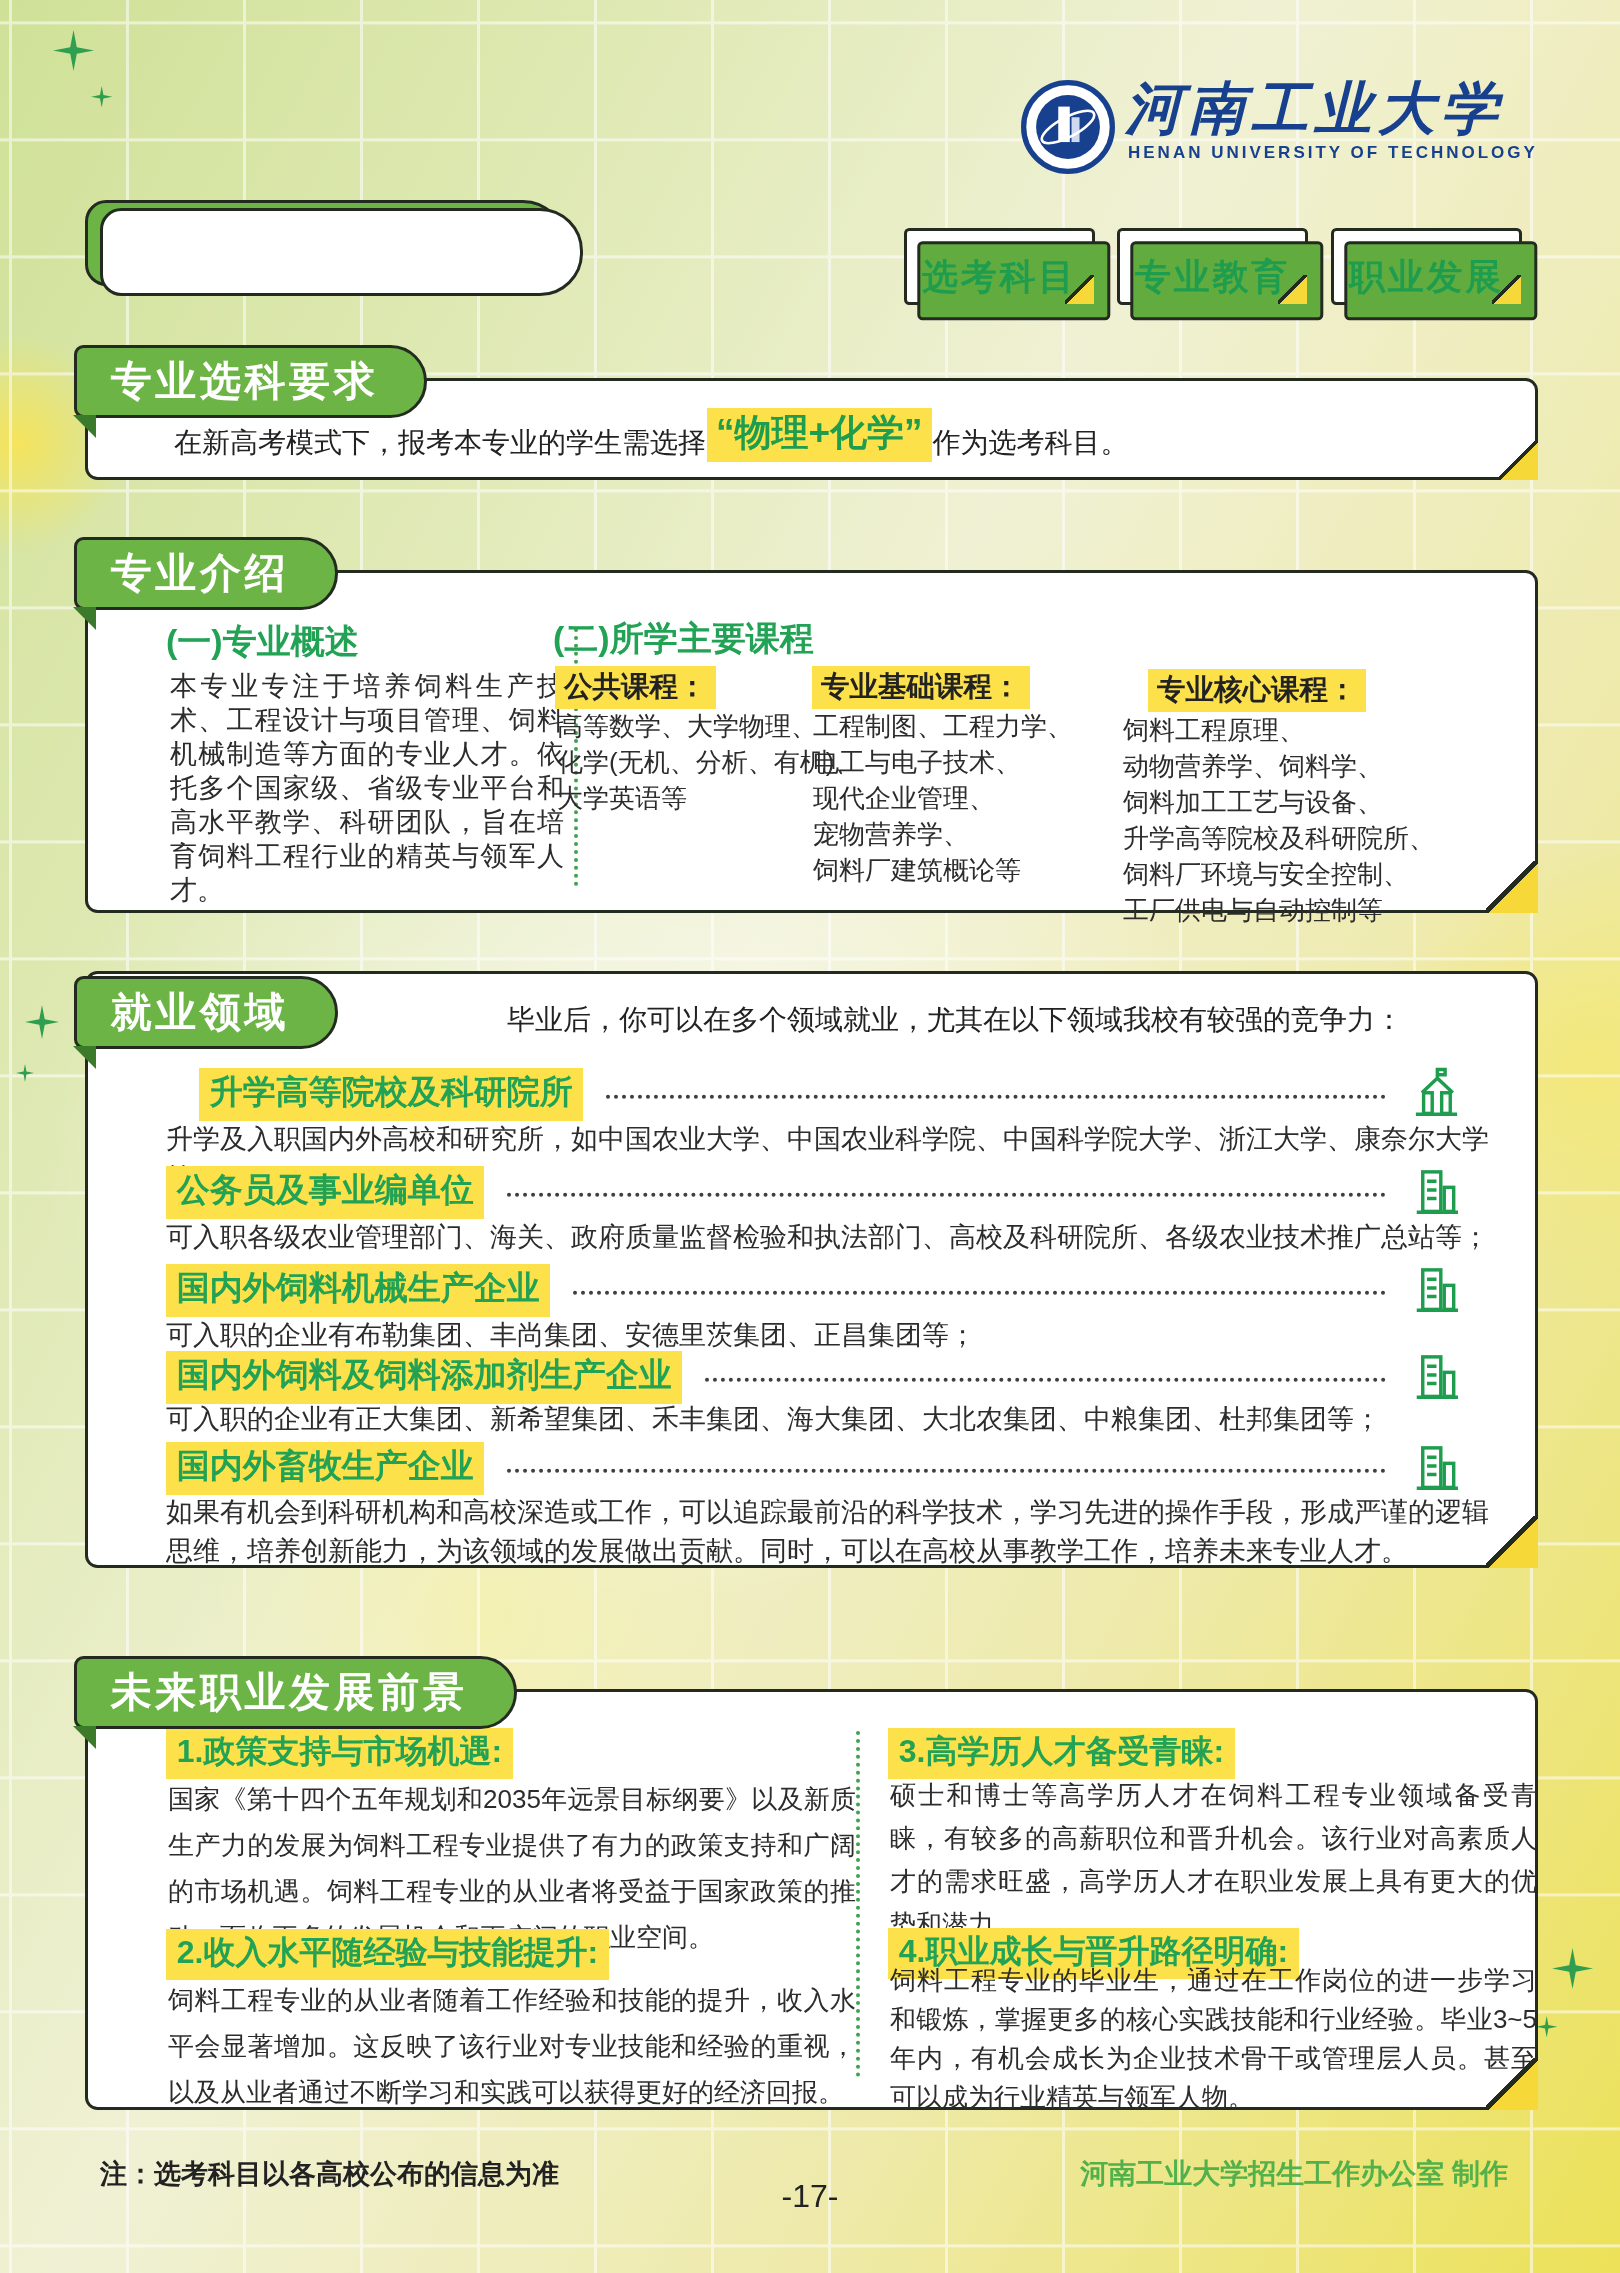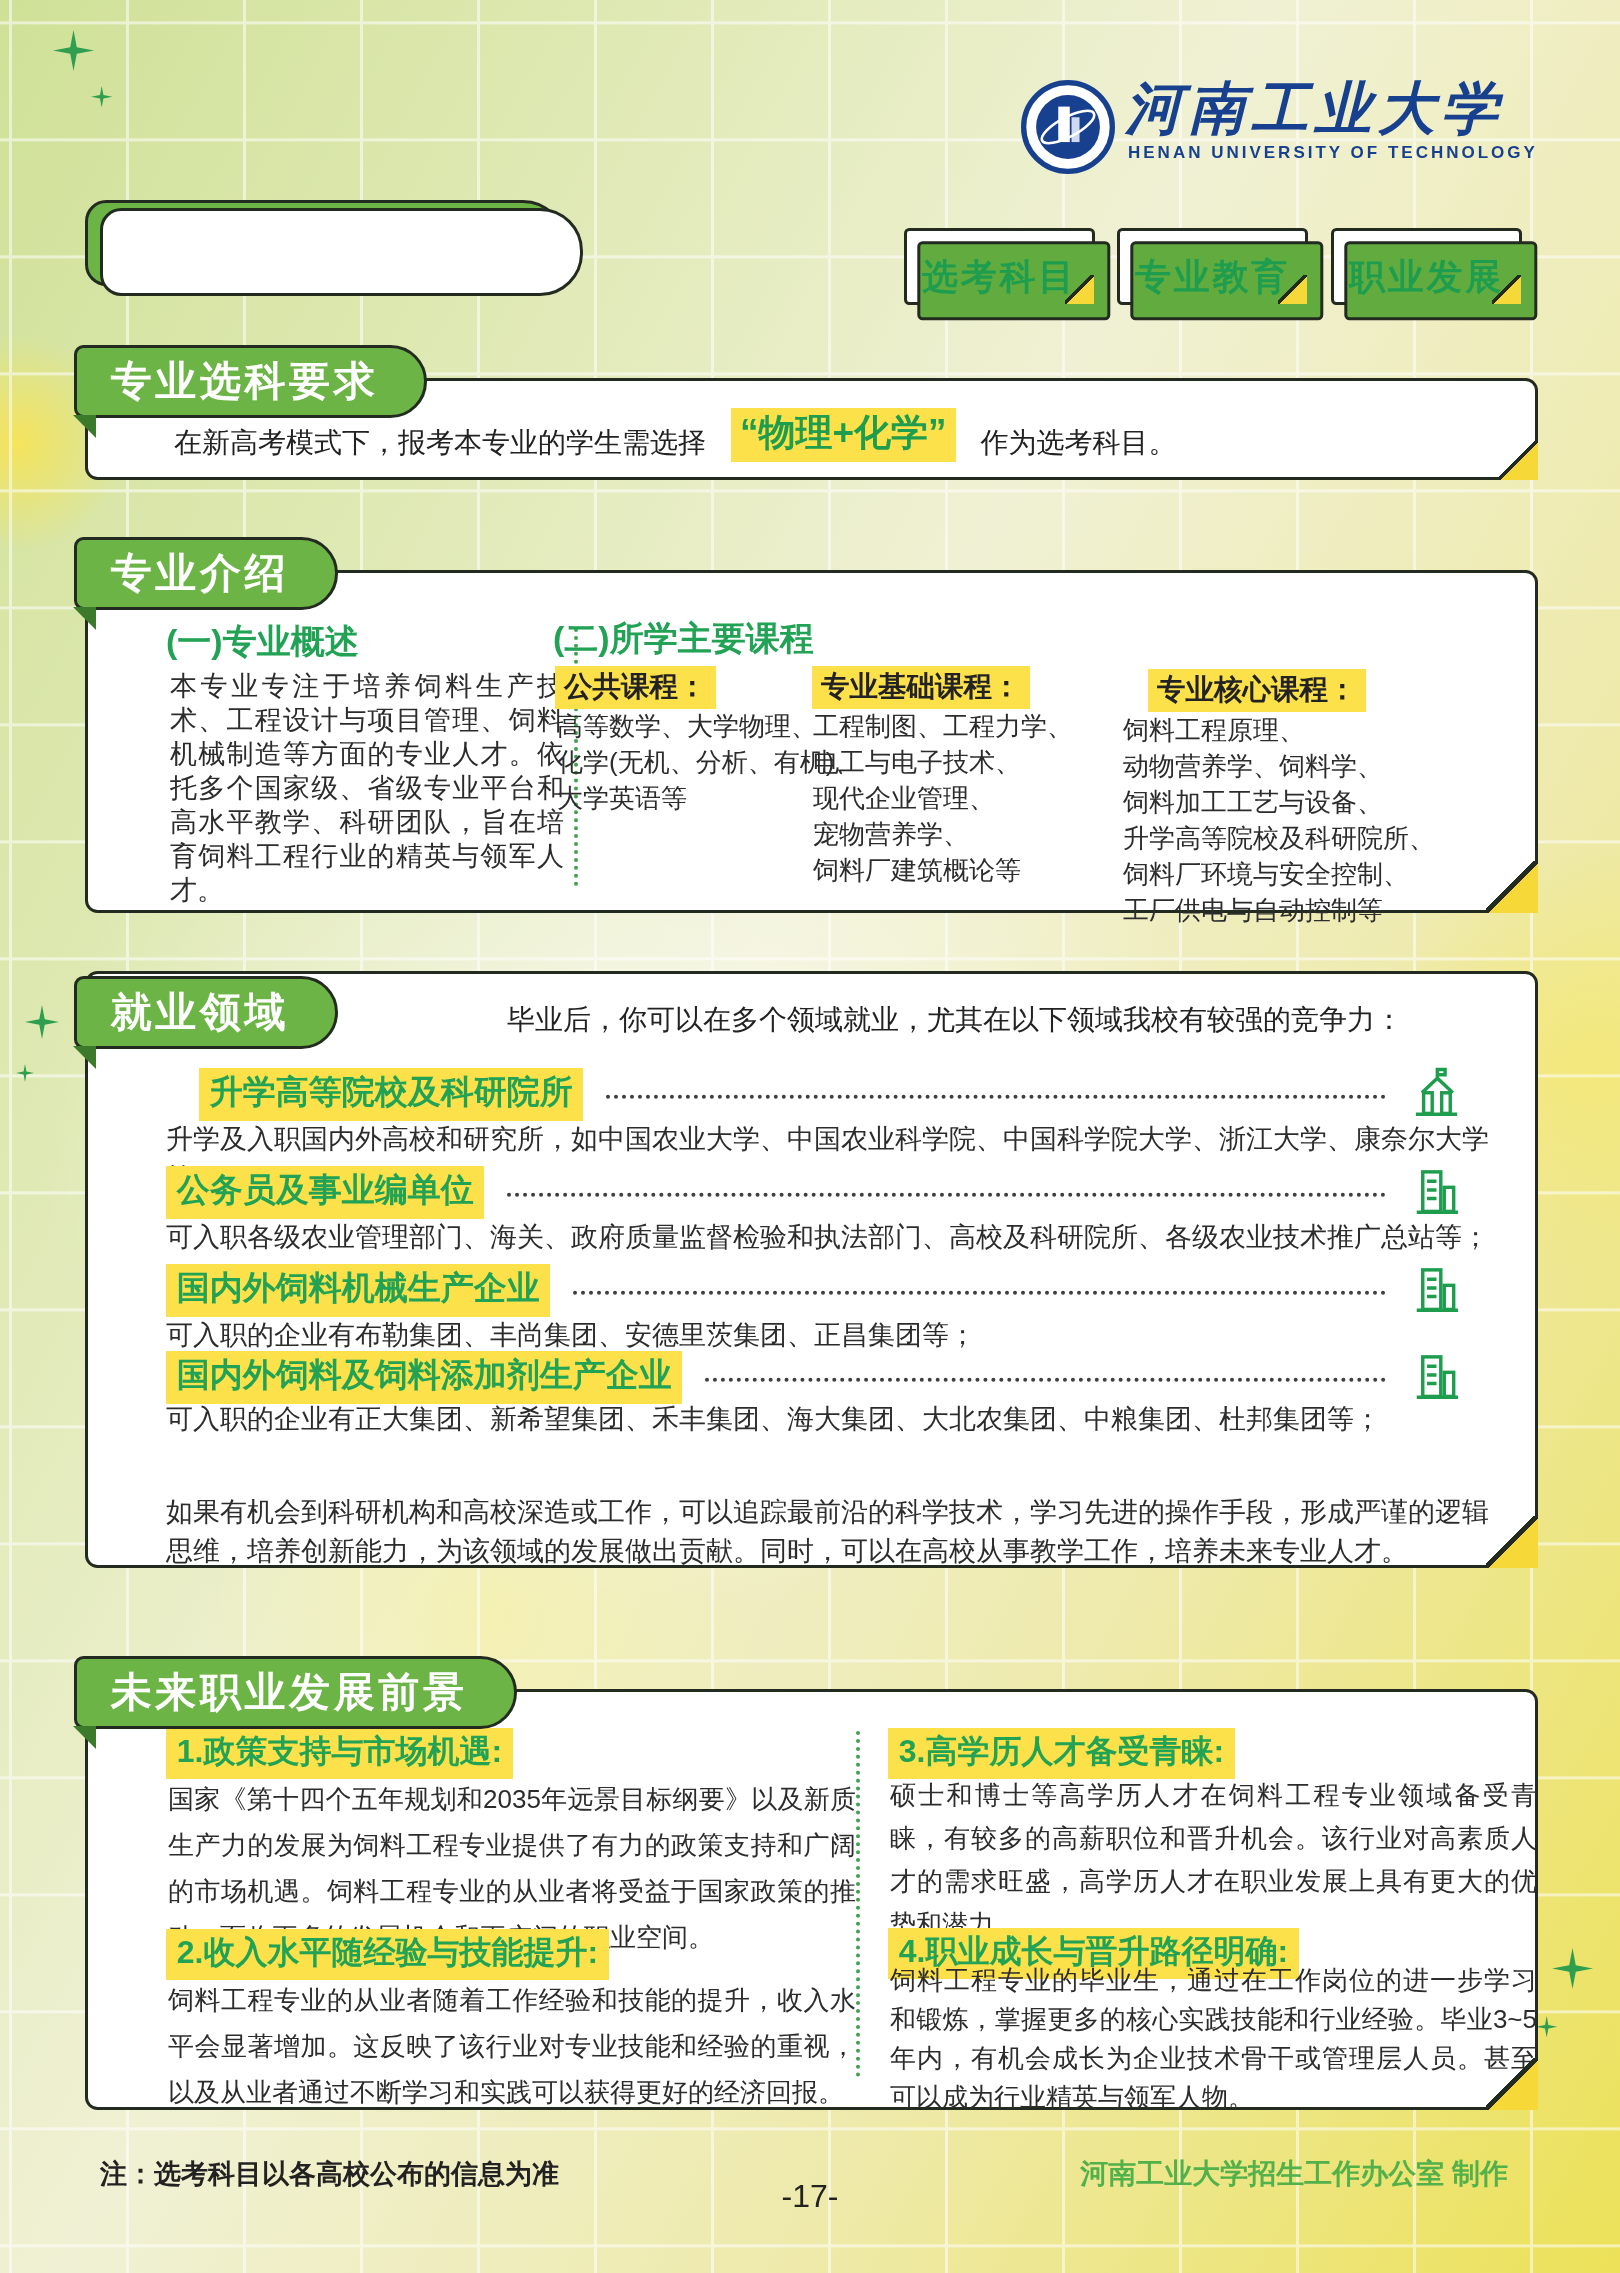--- a/index.html
+++ b/index.html
@@ -65,21 +65,21 @@
     padding:0 46px 0 34px; z-index:4; white-space:nowrap; }
   .tab::after { content:""; position:absolute; left:-3.6px; bottom:-23px; width:0; height:0;
     border-top:23px solid #3c7a2b; border-left:23px solid transparent; }
   .tab-low { top:1.8px; }
 
   
   .req-body { position:absolute; left:86px; top:27px; display:flex; align-items:flex-end;
     white-space:nowrap; }
   .req-text { font-size:28px; color:#222; }
   .req-highlight { font-size:37px; font-weight:bold; color:#1f9d4e; background:#fde14b;
-    padding:0 9px 3.6px; margin:0 25px; }
+    padding:0 9px 3.6px; margin:0 1px; }
 
   
   .h-green { color:#21a254; font-weight:bold; font-size:34px; white-space:nowrap; }
   .course-label { display:inline-block; background:#fde14b; color:#222; font-weight:bold;
     font-size:28.5px; padding:1.8px 9px 3.6px; white-space:nowrap; }
   .course-line { font-size:26px; color:#2c2c2c; line-height:36px; white-space:nowrap; }
   .v-dotted { position:absolute; width:0; border-left:4.5px dotted #3fa14f; }
 
   
   .emp-intro { position:absolute; left:419px; top:27px; font-size:28px; color:#222;
@@ -247,20 +247,30 @@
       <span class="leader"></span>
       <svg class="area-icon" viewBox="0 0 64 64" fill="none" stroke="#1f9d4e" stroke-width="4">
         <rect x="16" y="8" width="21" height="46"></rect>
         <path d="M21 19 h11 M21 29 h11 M21 39 h11"></path>
         <rect x="41" y="26" width="11" height="28"></rect>
         <path d="M9 55 h48"></path>
       </svg>
     </div>
     <div class="area-desc" style="top:426px;">可入职的企业有正大集团、新希望集团、禾丰集团、海大集团、大北农集团、中粮集团、杜邦集团等；</div>
 
+    <div class="area-row" style="top:467px;">
+      <span class="area-heading">国内外畜牧生产企业</span>
+      <span class="leader"></span>
+      <svg class="area-icon" viewBox="0 0 64 64" fill="none" stroke="#1f9d4e" stroke-width="4">
+        <rect x="16" y="8" width="21" height="46"></rect>
+        <path d="M21 19 h11 M21 29 h11 M21 39 h11"></path>
+        <rect x="41" y="26" width="11" height="28"></rect>
+        <path d="M9 55 h48"></path>
+      </svg>
+    </div>
     <div class="area-desc" style="top:519px;width:1346px;">如果有机会到科研机构和高校深造或工作，可以追踪最前沿的科学技术，学习先进的操作手段，形成严谨的逻辑思维，培养创新能力，为该领域的发展做出贡献。同时，可以在高校从事教学工作，培养未来专业人才。</div>
 
     <div class="fold"></div>
   </div>
 
   <div class="card" style="top:1689px;height:421px;">
     <div class="tab">
       <span>未来职业发展前景</span>
     </div>
 

